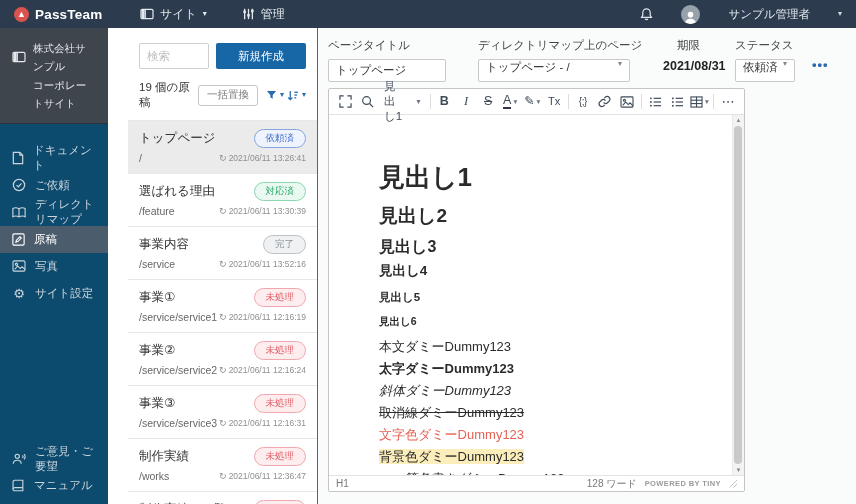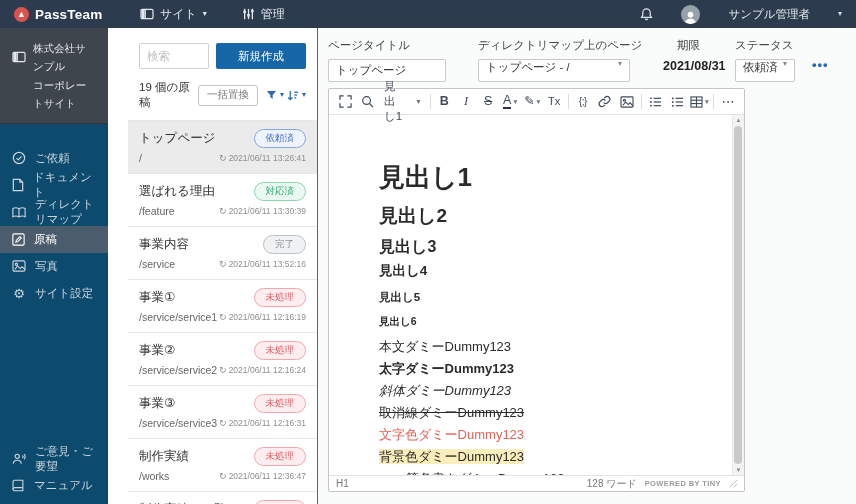--- a/index.html
+++ b/index.html
@@ -189,35 +189,35 @@
             </svg>
         </span>
         <span>株式会社サンプル</span>
       </div>
       <div class="company-line2">コーポレートサイト</div>
     </div>
 
     <nav class="snav">
       <div class="snav-item">
         <span>
+            <svg width="12" height="14" viewBox="0 0 12 15" fill="none" stroke="#ccd5dc" stroke-width="1.3">
+              <path d="M1 1.5h7l3 3v9H1z"></path>
+              <path d="M8 1.5v3h3"></path>
+            </svg>
+          </span>
+        <span>ドキュメント</span>
+      </div>
+      <div class="snav-item">
+        <span>
             <svg width="14" height="14" viewBox="0 0 16 16" fill="none" stroke="#ccd5dc" stroke-width="1.4">
               <circle cx="8" cy="8" r="6.4"></circle>
               <path d="M5.2 8.2l2 2 3.6-4"></path>
             </svg>
           </span>
         <span>ご依頼</span>
-      </div>
-      <div class="snav-item">
-        <span>
-            <svg width="12" height="14" viewBox="0 0 12 15" fill="none" stroke="#ccd5dc" stroke-width="1.3">
-              <path d="M1 1.5h7l3 3v9H1z"></path>
-              <path d="M8 1.5v3h3"></path>
-            </svg>
-          </span>
-        <span>ドキュメント</span>
       </div>
       <div class="snav-item">
         <span>
             <svg width="14" height="13" viewBox="0 0 16 14" fill="none" stroke="#ccd5dc" stroke-width="1.3">
               <path d="M1 2.5C3 1.3 5.5 1.3 8 2.7c2.5-1.4 5-1.4 7-.2v9.4c-2-1.2-4.5-1.2-7 .2-2.5-1.4-5-1.4-7-.2z"></path>
               <line x1="8" y1="2.7" x2="8" y2="12.1"></line>
             </svg>
           </span>
         <span>ディレクトリマップ</span>
       </div>

